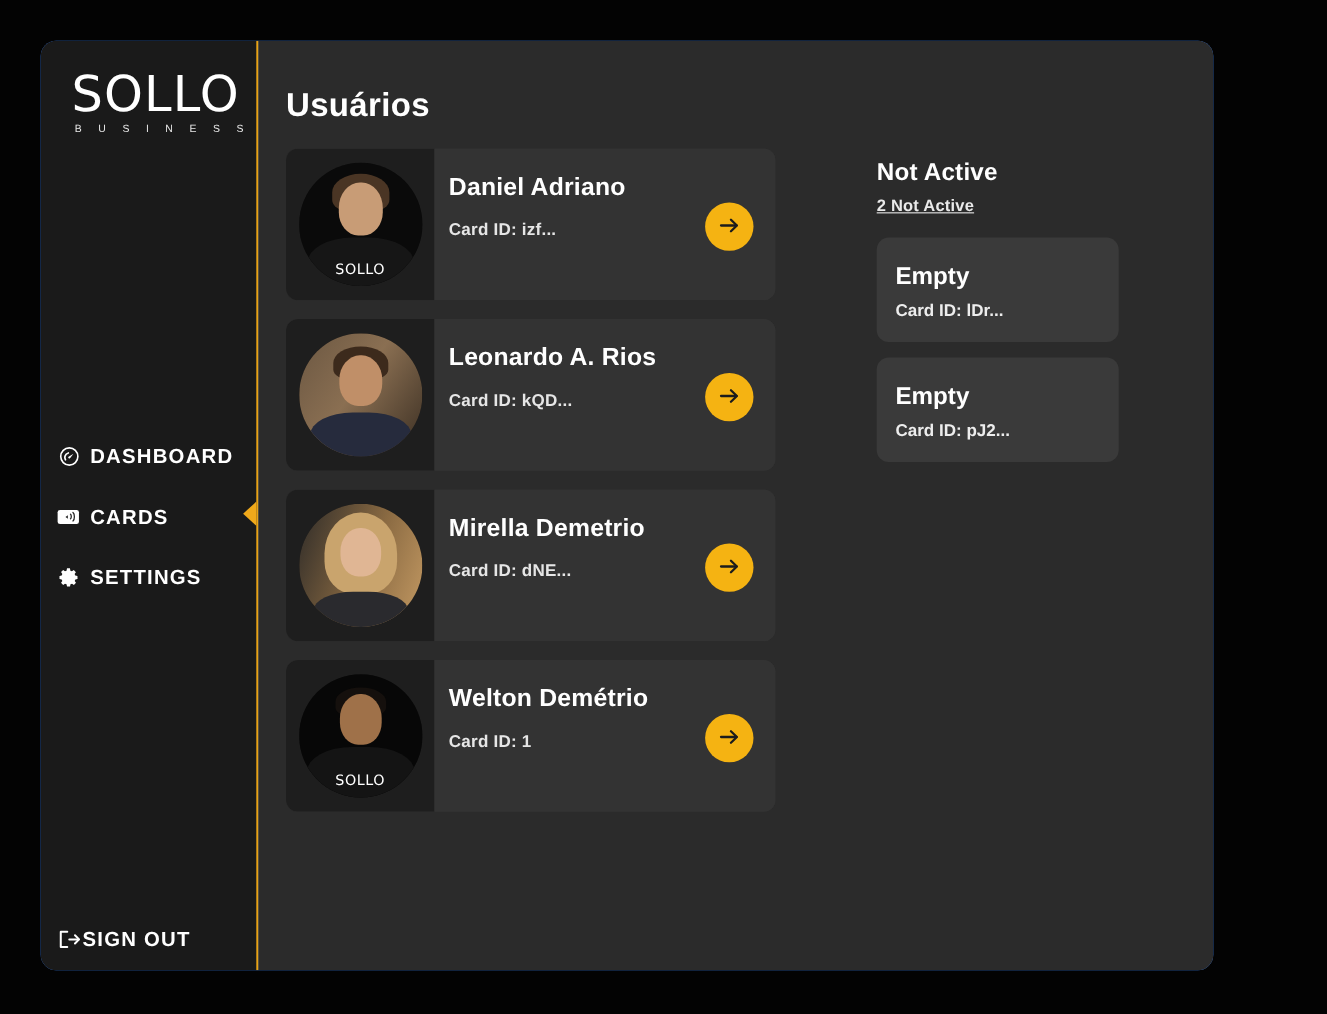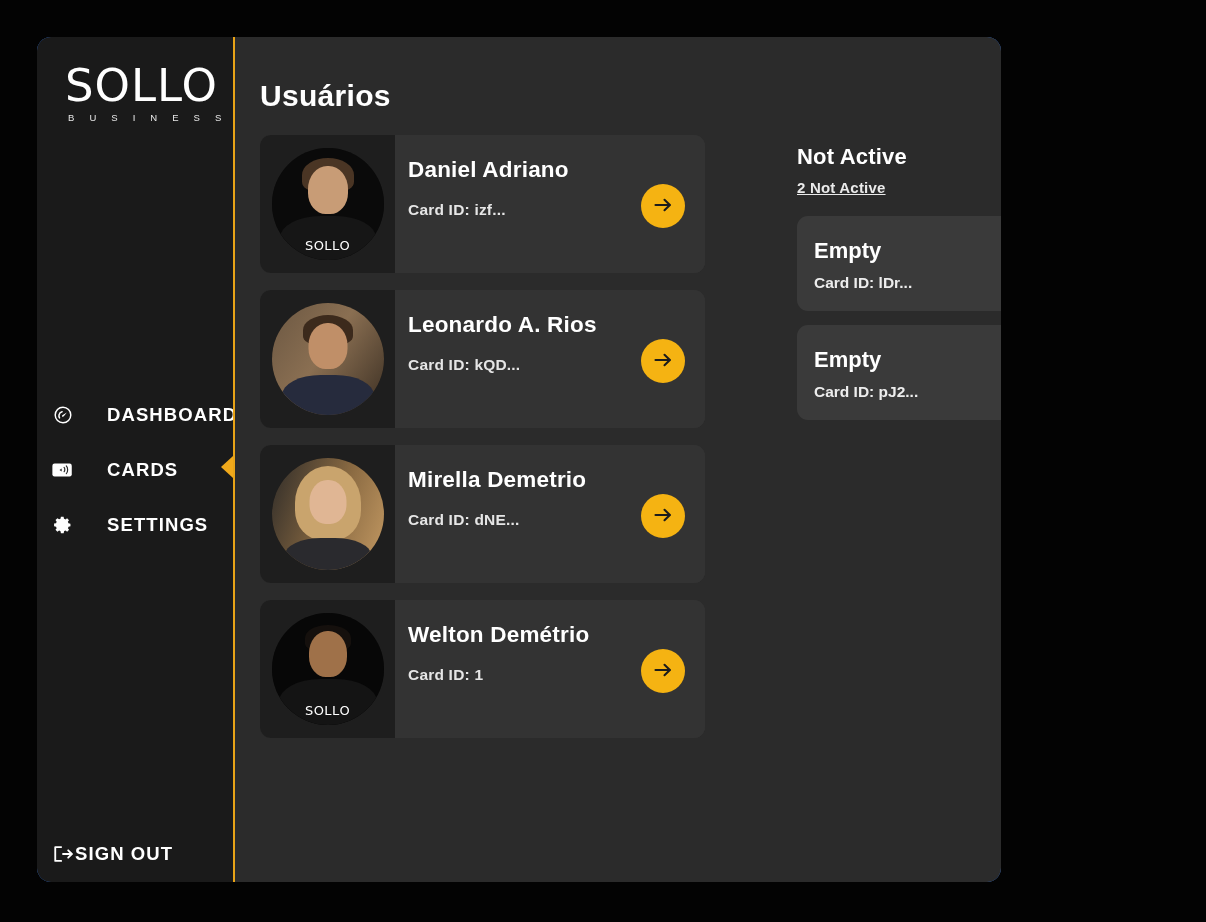--- a/index.html
+++ b/index.html
@@ -9,21 +9,21 @@
     height: 922px;
     background: #030303;
     font-family: "Liberation Sans", sans-serif;
     overflow: hidden;
   }
 
   #app-window {
     position: absolute;
     left: 37px;
     top: 37px;
-    width: 964px;
+    width: 1066px;
     height: 845px;
     background: #3b82f6;
     border-radius: 14px;
     display: flex;
     overflow: hidden;
   }
 
   
   #sidebar {
     position: relative;
@@ -59,21 +59,21 @@
 
   #nav {
     margin-top: auto;
     margin-bottom: auto;
     padding-bottom: 6px;
   }
 
   .nav-item {
     display: flex;
     align-items: center;
-    gap: 32px;
+    gap: 7px;
     height: 36px;
     padding-left: 14px;
     margin-bottom: 19px;
     cursor: pointer;
     position: relative;
   }
   .nav-icon {
     width: 24px;
     height: 24px;
     display: flex;

